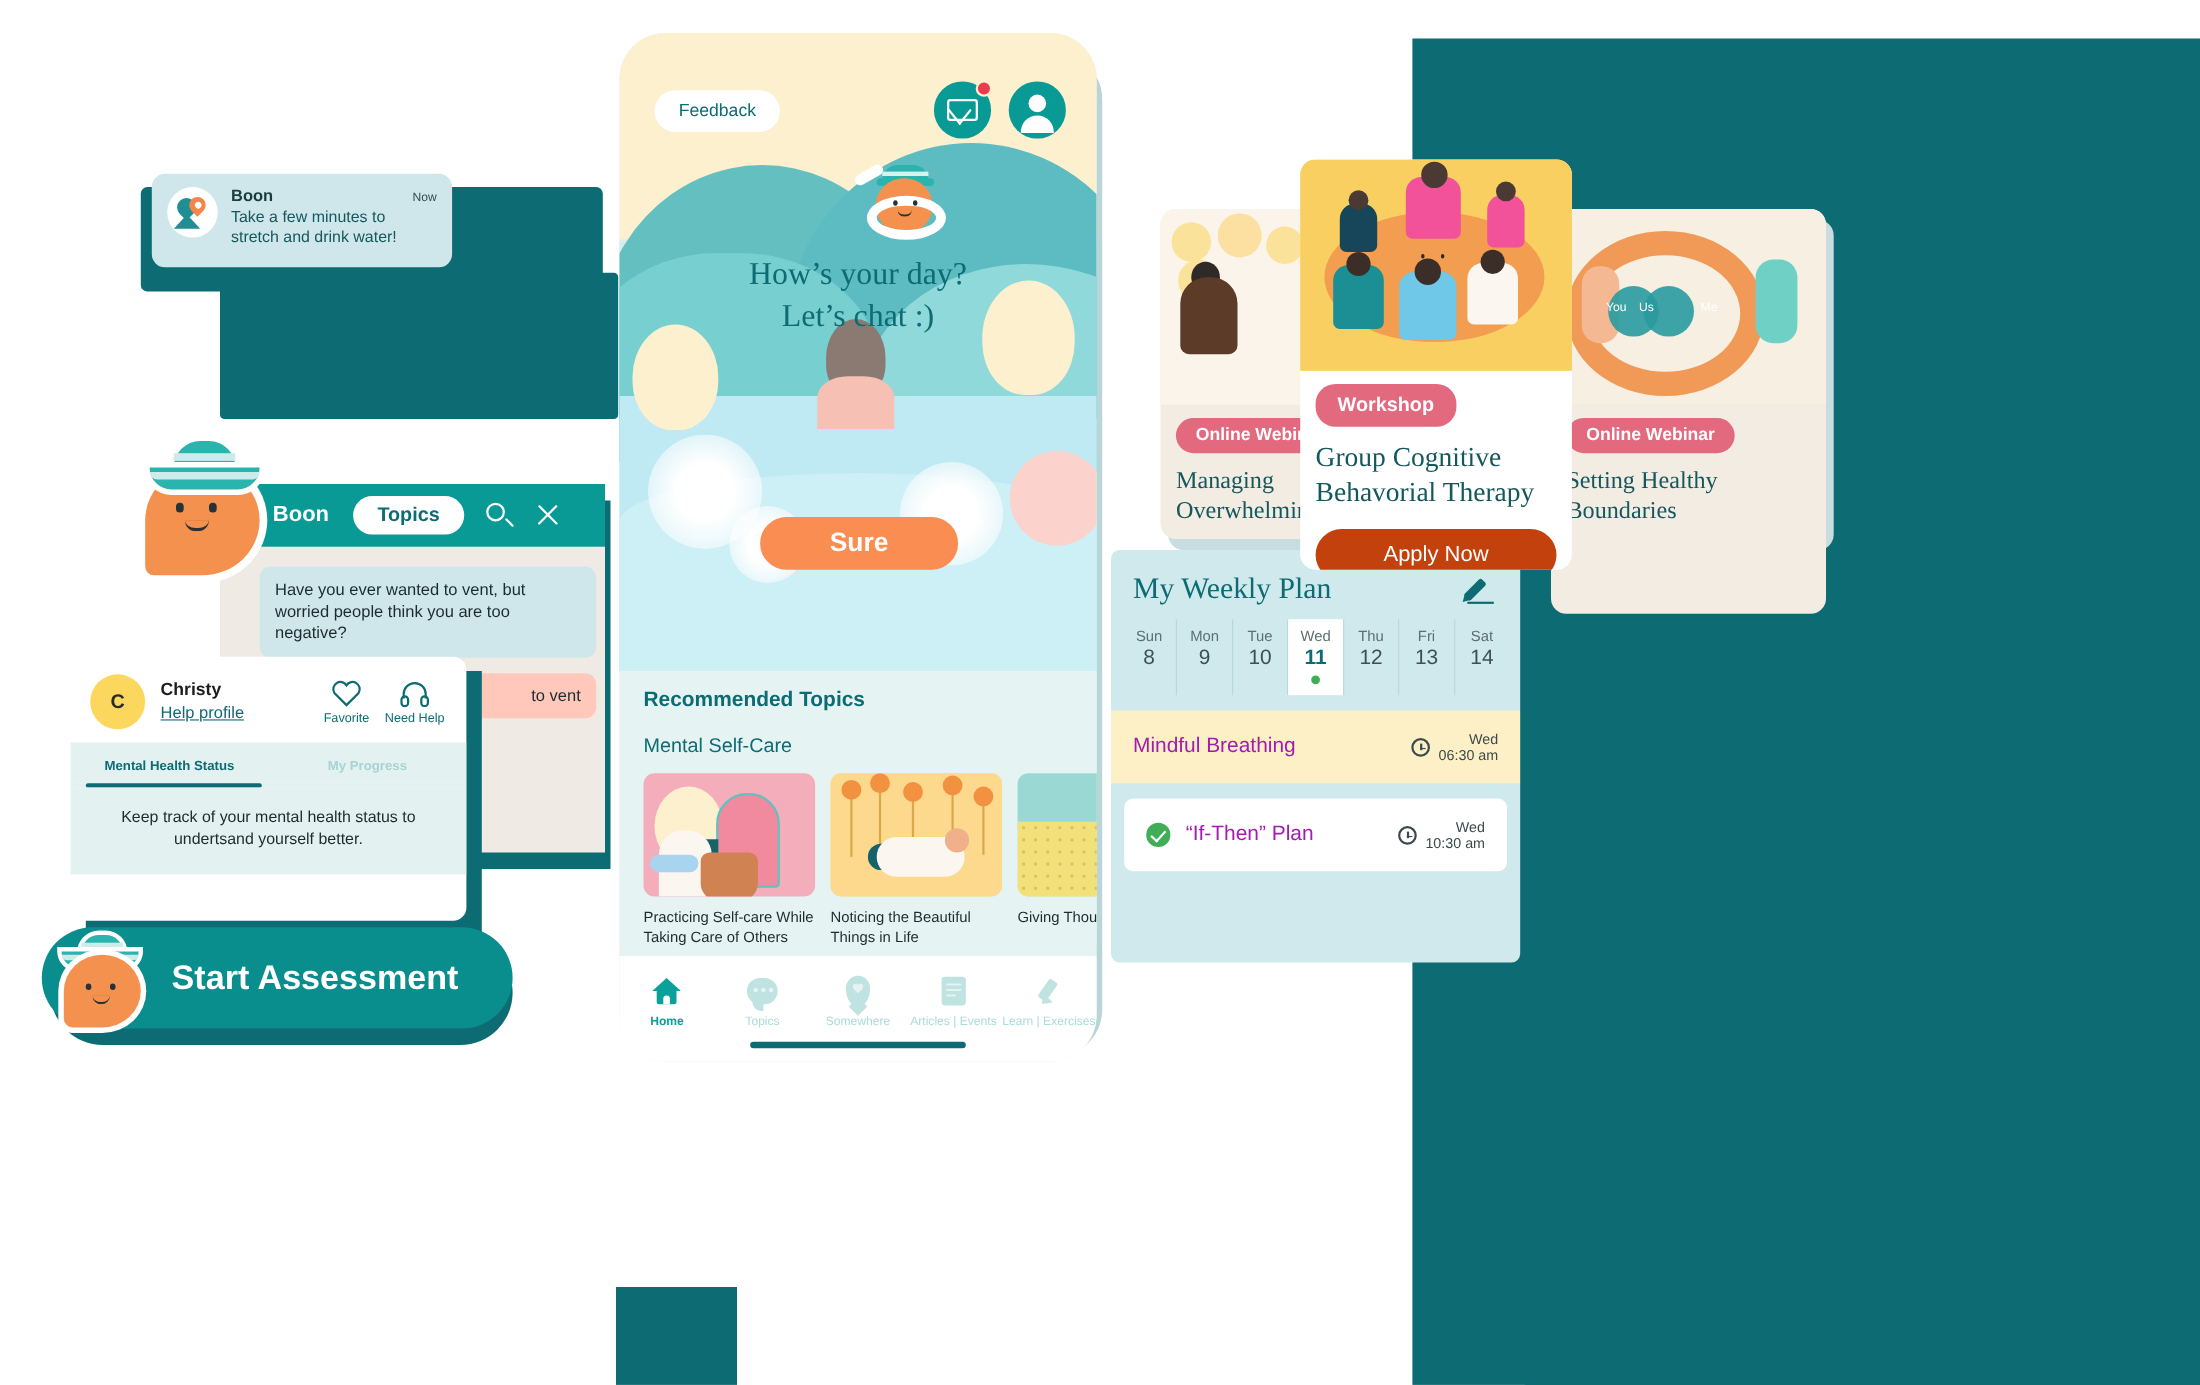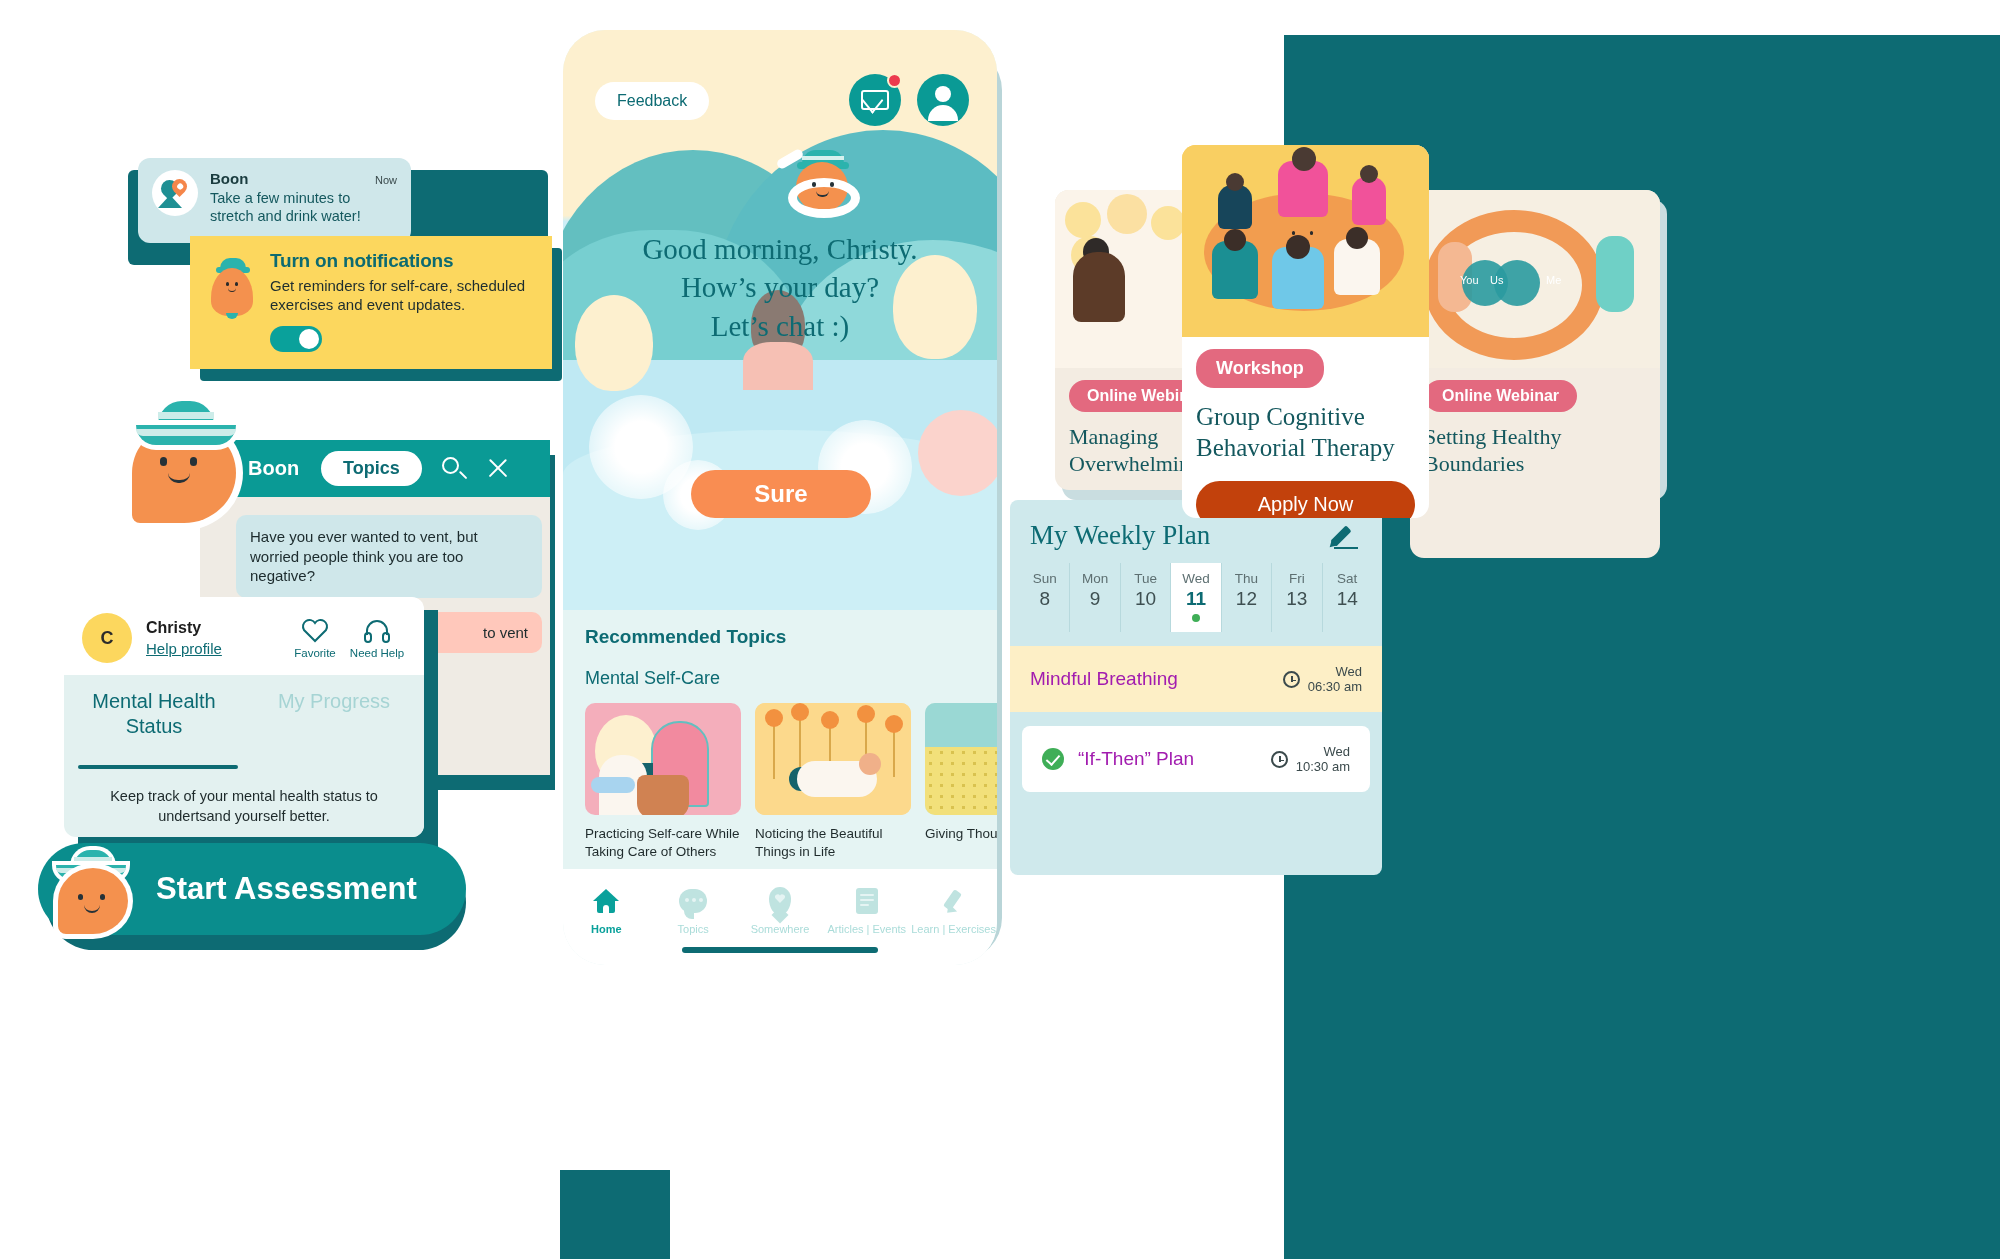--- a/index.html
+++ b/index.html
@@ -174,21 +174,21 @@
     display: flex; align-items: center; justify-content: center;
     font-weight: bold; font-size: 18px; color: #2b2b2b;
   }
   .prof-name { font-size: 16px; font-weight: bold; color: #1d1d1d; }
   .prof-edit { font-size: 15px; color: #0d6b73; text-decoration: underline; display:block; margin-top:3px;}
   .prof-actions { margin-left: auto; display: flex; gap: 4px; }
   .act { text-align: center; width: 58px;}
   .act .glyph { height: 26px; display:flex;align-items:center;justify-content:center;}
   .act .lbl { font-size: 11.5px; color: #0d6b73; margin-top: 3px; }
   .tabs-row { background: #e3f1f0; display: flex; padding: 10px 0 0 0; }
-  .tab { flex: 1; text-align: center; font-size: 20px; font-weight: normal; padding: 4px 10px 26px; line-height:1.25;}
+  .tab { flex: 1; text-align: center; font-size: 12px; font-weight: bold; padding: 4px 10px 8px; line-height:1.25;}
   .tab.active { color: #0d6b73; }
   .tab.idle { color: #a6d4d4; }
   .tab-underline { height: 4px; background: #0d6b73; width: 160px; margin-left: 14px; border-radius:2px;}
   .prof-desc {
     background: #e3f1f0; padding: 18px 24px 22px; font-size: 14.5px; color: #1e2a2b;
     text-align: center; line-height: 1.35;
   }
 
   
   .sa-shadow{
@@ -423,37 +423,20 @@
     <div class="boon-body">
       <div class="boon-row">
         <span class="boon-name">Boon</span>
         <span class="boon-now">Now</span>
       </div>
       <div class="boon-msg">Take a few minutes to stretch and drink water!</div>
     </div>
   </div>
 
   <div class="notif-shadow"></div>
-  <div class="notif-card">
-    <div class="bell">
-      <div class="hat"></div>
-        <div class="body"></div>
-      <div class="eye l"></div>
-        <div class="eye r"></div>
-        <div class="mouth"></div>
-        <div class="foot"></div>
-    </div>
-    <div class="notif-body">
-      <div class="notif-title">Turn on notifications</div>
-      <div class="notif-sub">Get reminders for self-care, scheduled exercises and event updates.</div>
-      <div class="toggle">
-          <div class="knob"></div>
-        </div>
-    </div>
-  </div>
 
   <div class="chat-shadow"></div>
   <div class="chat-panel">
     <div class="chat-head">
       <span class="title">Boon</span>
       <span class="topics-pill">Topics</span>
       <span class="ico-btn">
           <span class="mag"></span>
         </span>
       <span class="ico-btn xmark"></span>
@@ -570,21 +553,20 @@
           <div class="env"></div>
             <div class="dot-badge"></div>
         </div>
         <div class="circ-ico">
           <div class="person-head"></div>
             <div class="person-body"></div>
         </div>
       </div>
 
       <div class="greet">
-        <div>Good morning, Christy.</div>
         <div>How’s your day?</div>
         <div>Let’s chat :)</div>
       </div>
 
       <div class="sure-btn">Sure</div>
     </div>
 
     <div class="rec-wrap">
       <div class="rec-title">Recommended Topics</div>
       <div class="rec-sub">Mental Self-Care</div>

